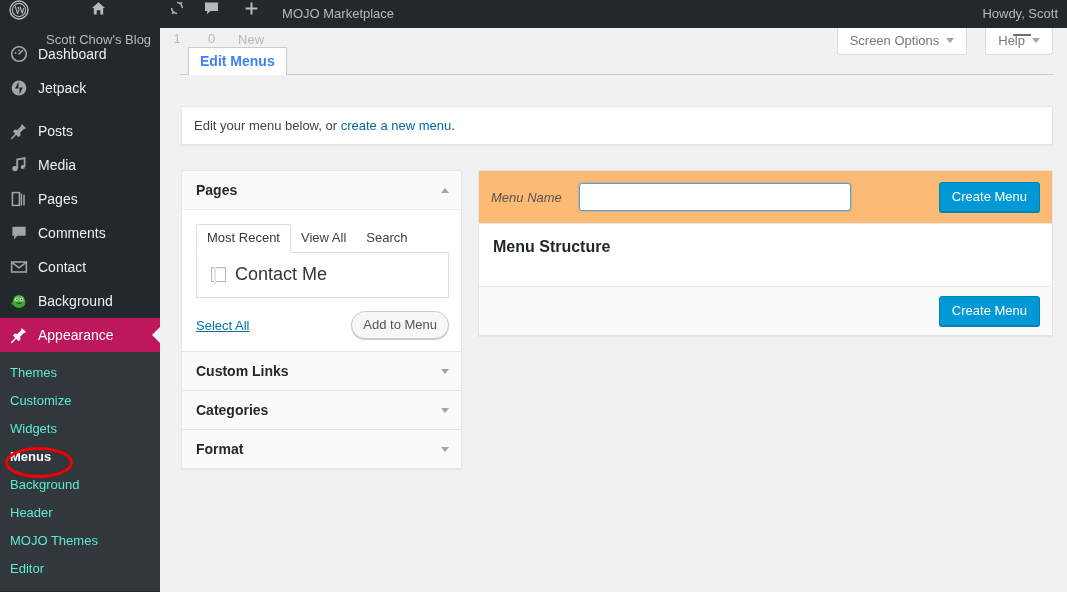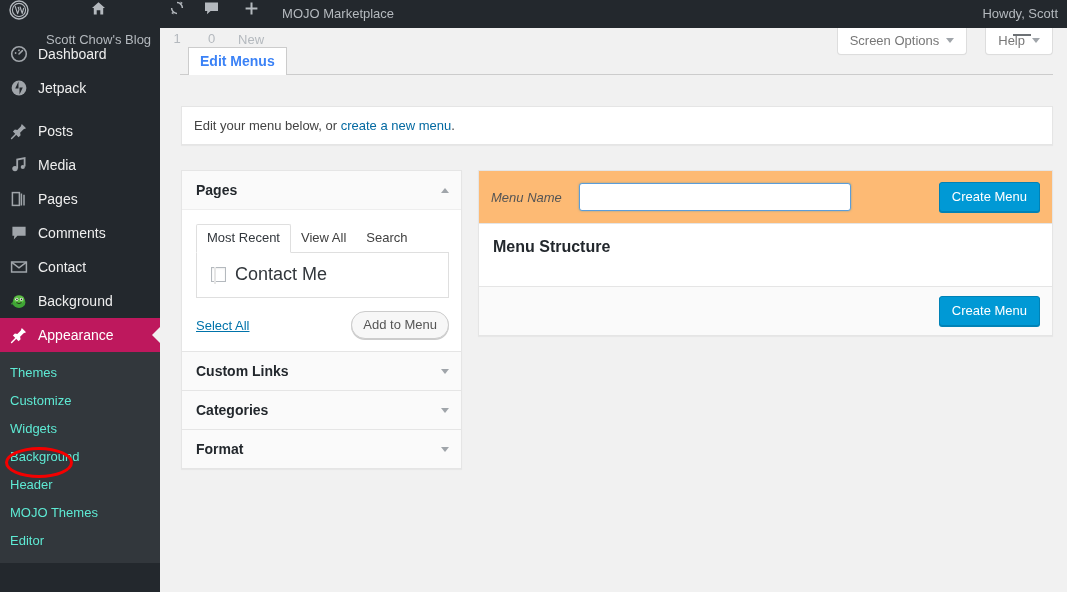--- a/index.html
+++ b/index.html
@@ -423,20 +423,21 @@
         <path d="M6.3 11.8 L1.6 16.5" stroke="#fff" stroke-width="1.5" stroke-linecap="round"></path>
       </svg>
     </span>
     <span class="mi-label">Appearance</span>
   </div>
 
   <div class="submenu">
     <a class="sub-item">Themes</a>
     <a class="sub-item">Customize</a>
     <a class="sub-item">Widgets</a>
+    <a class="sub-item current">Menus</a>
     <a class="sub-item">Background</a>
     <a class="sub-item">Header</a>
     <a class="sub-item">MOJO Themes</a>
     <a class="sub-item">Editor</a>
   </div>
 </div>
 
 <div id="menus-annotation"></div>
 
 <div id="content">

